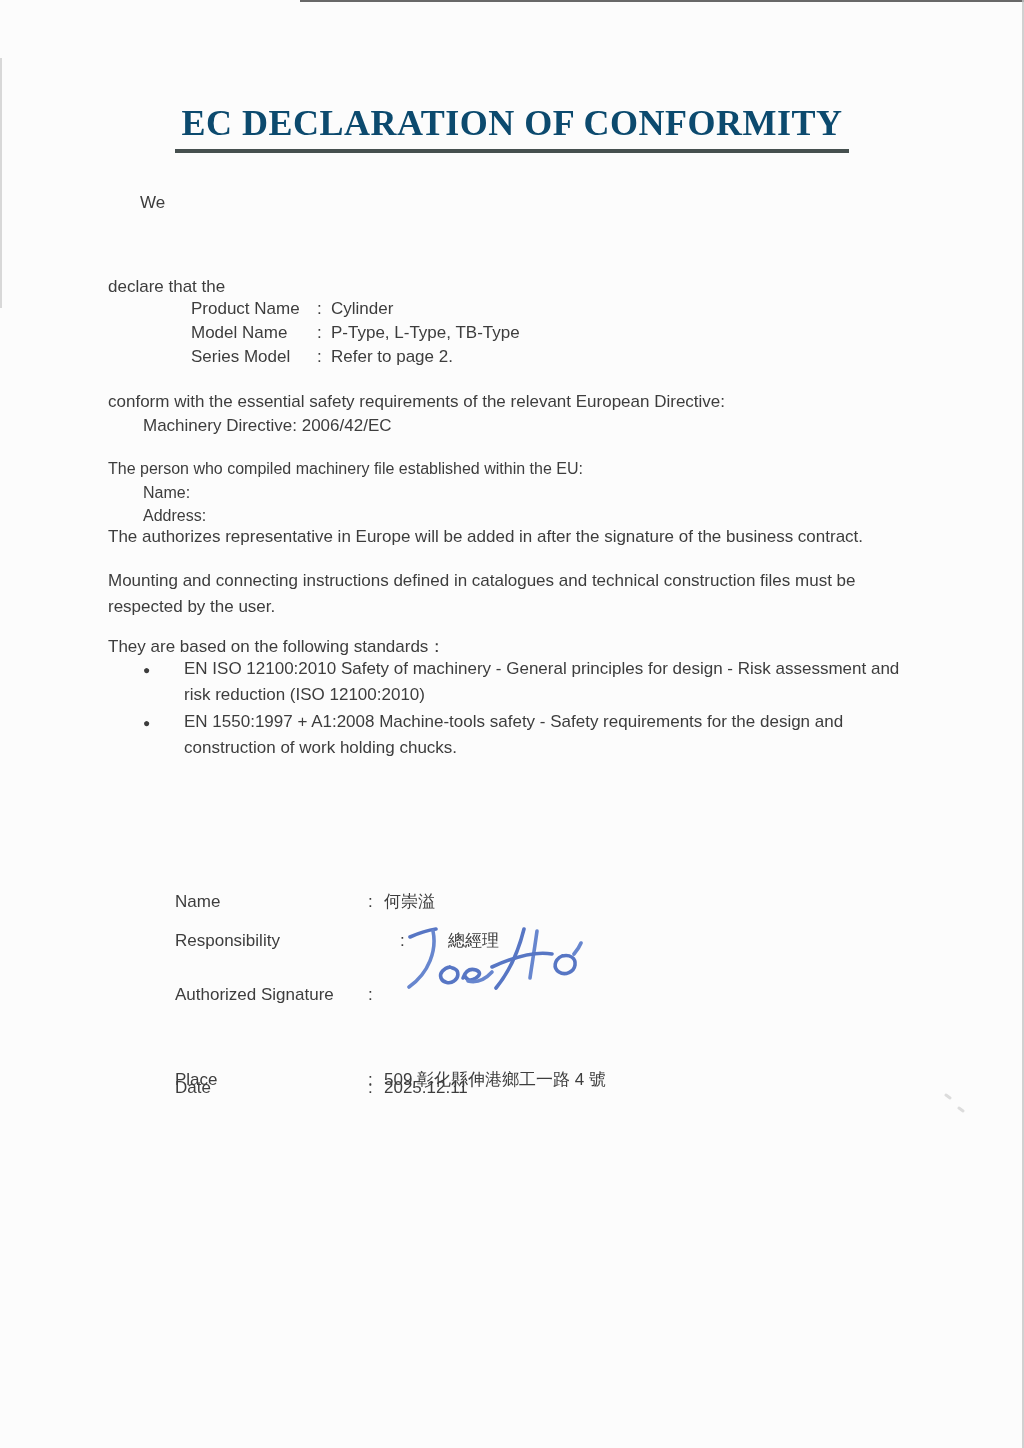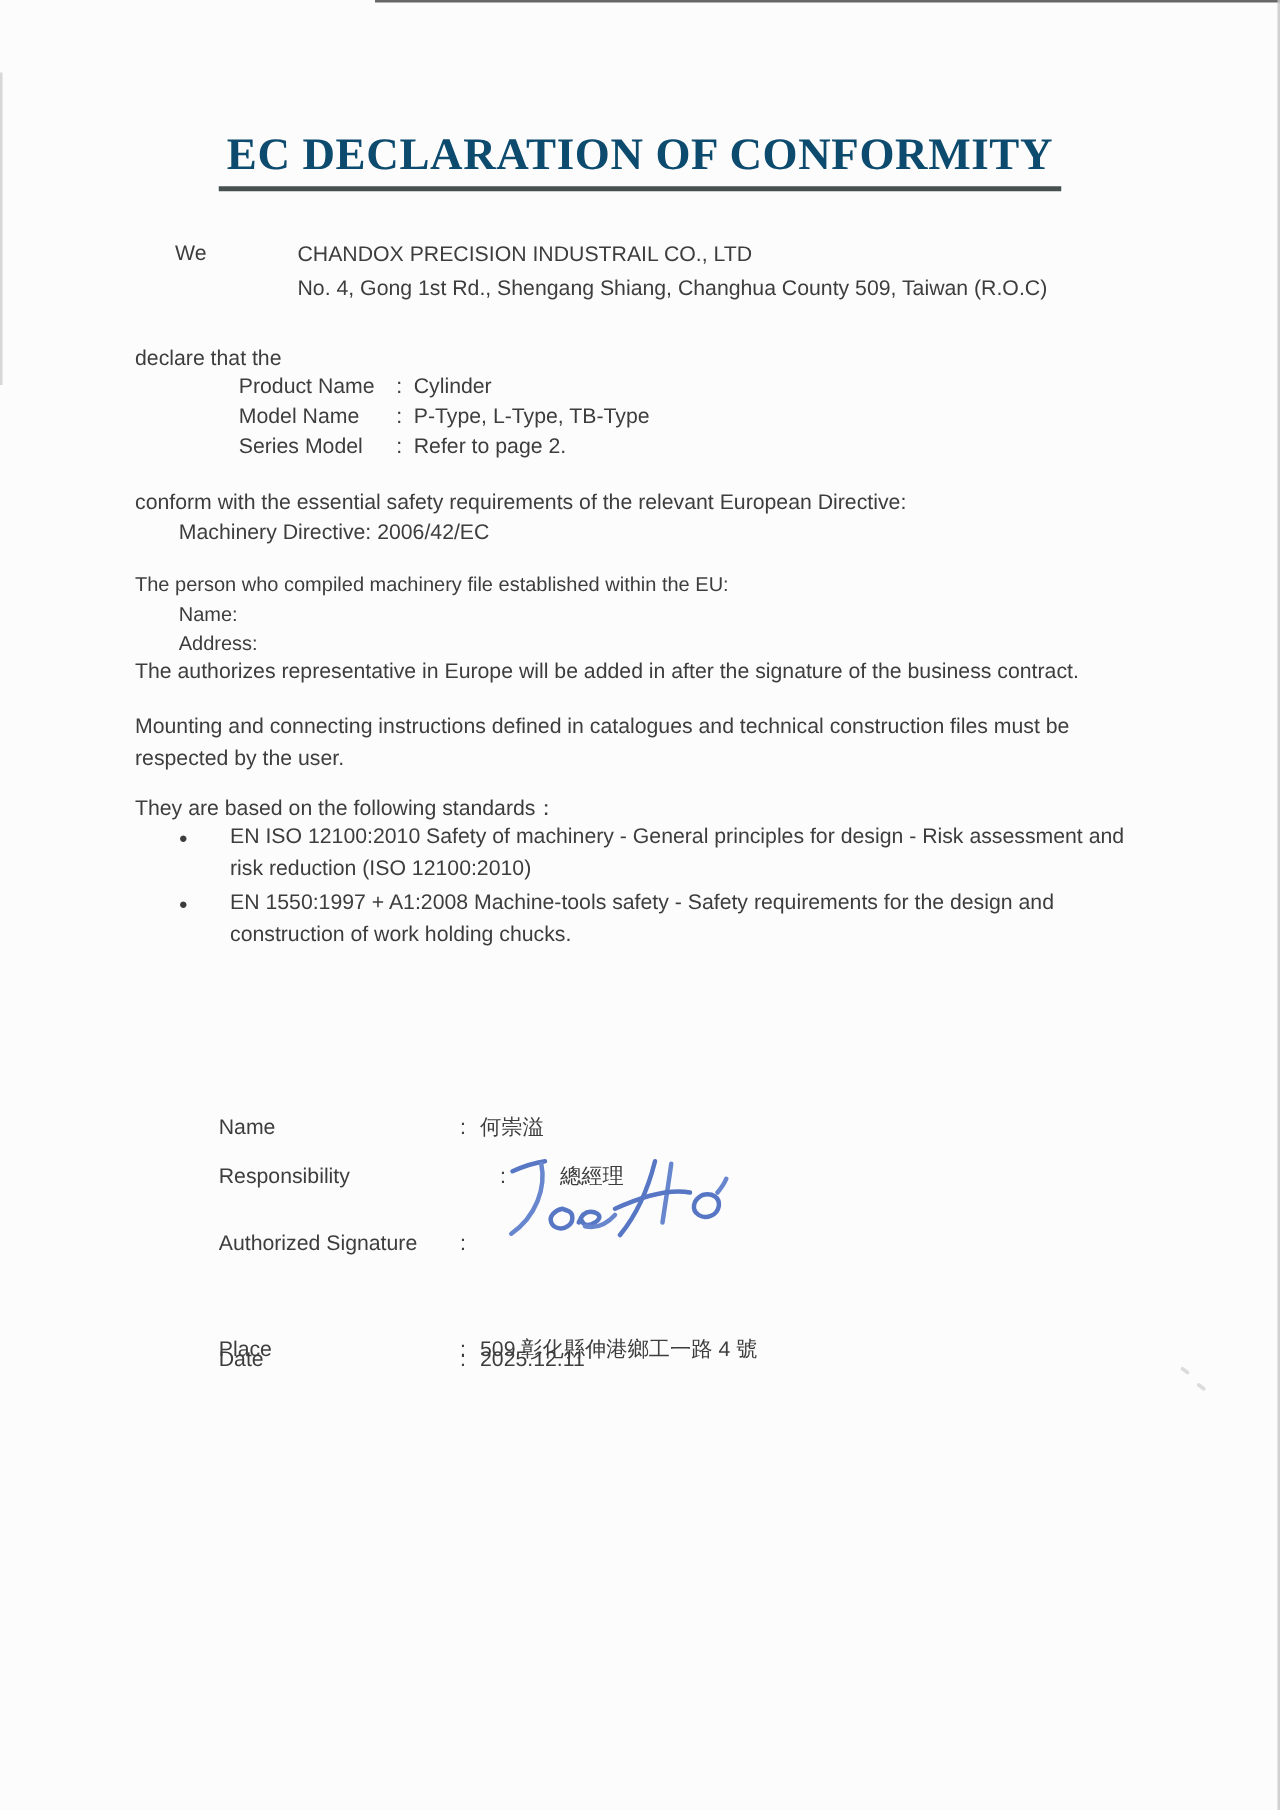--- a/index.html
+++ b/index.html
@@ -69,24 +69,20 @@
   <div class="artifact-right-line"></div>
   <div class="artifact-left-line"></div>
   <div class="speck s1"></div>
   <div class="speck s2"></div>
 
   <div class="title-wrap">
     <h1 class="doc-title" style="color: #0c4a6e;">EC DECLARATION OF CONFORMITY</h1>
   </div>
 
   <div class="t" style="left:140px;top:190px;text-align:center;">We</div>
-  <div class="company-col">
-    <div>CHANDOX PRECISION INDUSTRAIL CO., LTD</div>
-    <div>No. 4, Gong 1st Rd., Shengang Shiang, Changhua County 509, Taiwan (R.O.C)</div>
-  </div>
 
   <div class="t" style="left:108px;top:274px;">declare that the</div>
   <div class="fields">
     <div class="field-row">
       <span class="lbl">Product Name</span>
       <span class="colon">:</span>
       <span class="val">Cylinder</span>
     </div>
     <div class="field-row">
       <span class="lbl">Model Name</span>

